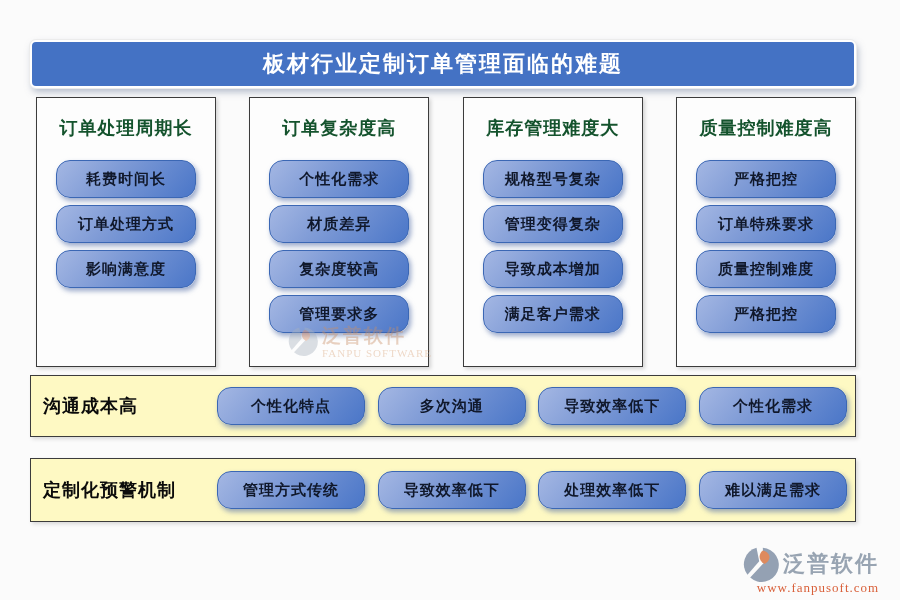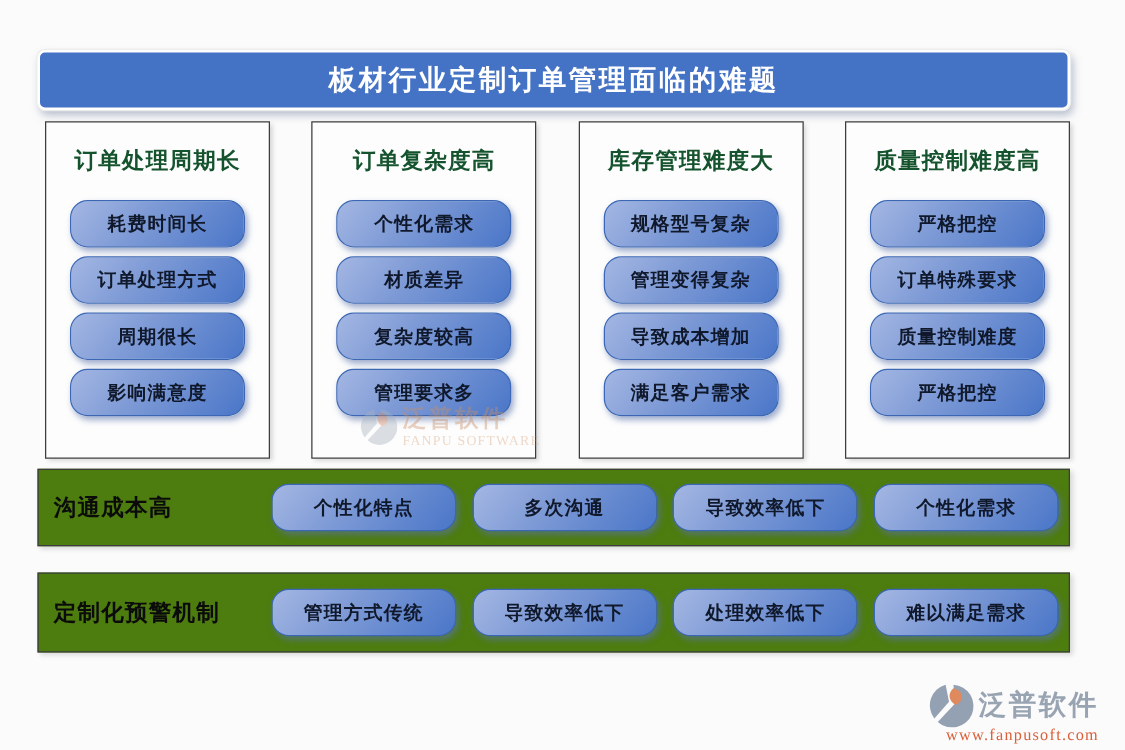--- a/index.html
+++ b/index.html
@@ -37,21 +37,21 @@
     display:flex;align-items:center;justify-content:center;
     font-size:15px;font-weight:bold;color:#10182b;letter-spacing:1px;
     background:linear-gradient(130deg,#a4b7e3 0%,#7f9bd6 40%,#4a76c8 100%);
     border:1px solid #3b67b4;border-radius:14px;
     box-shadow:2px 3px 5px rgba(90,115,170,.6);
     cursor:pointer;white-space:nowrap;
   }
   
   .hrow{
     position:absolute;left:30px;width:824px;height:60px;
-    background:#4d7c0f;border:1px solid #3c3c3c;
+    background:#fef9c3;border:1px solid #3c3c3c;
     box-shadow:2px 2px 4px rgba(0,0,0,.14);
   }
   .hrow-1{top:375px;}
   .hrow-2{top:458px;height:62px;}
   .hrow-label{
     position:absolute;left:12px;top:50%;transform:translateY(-50%);
     font-size:18px;font-weight:bold;color:#0b0b0b;letter-spacing:1px;white-space:nowrap;
   }
   .hrow-chips{
     position:absolute;left:186px;right:8px;top:50%;transform:translateY(-50%);
@@ -81,21 +81,20 @@
 
   <div class="title-bar">板材行业定制订单管理面临的难题</div>
 
   <div class="columns">
 
     <div class="col">
       <div class="col-header">订单处理周期长</div>
       <div class="col-chips">
         <div class="chip">耗费时间长</div>
         <div class="chip">订单处理方式</div>
-        <div class="chip">周期很长</div>
         <div class="chip">影响满意度</div>
       </div>
     </div>
 
     <div class="col">
       <div class="col-header">订单复杂度高</div>
       <div class="col-chips">
         <div class="chip">个性化需求</div>
         <div class="chip">材质差异</div>
         <div class="chip">复杂度较高</div>

